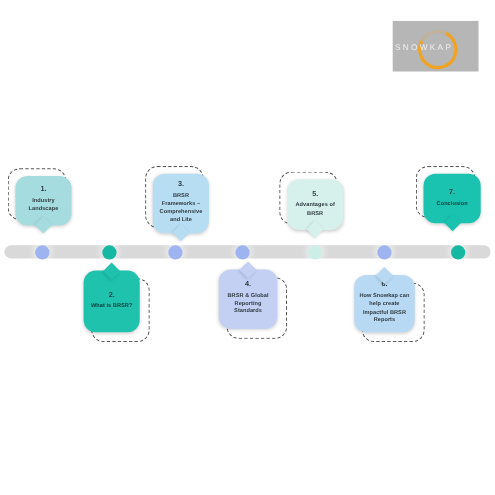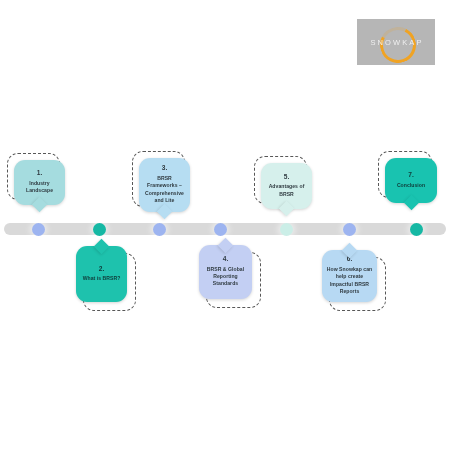--- a/index.html
+++ b/index.html
@@ -11,21 +11,21 @@
     position:relative;
   }
   #canvas{position:absolute;inset:0;}
 
   
   .logo-box{
     position:absolute;
     left:357px;top:19px;
     width:78px;height:46px;
     background:#b6b6b6;
-    display:flex;align-items:center;justify-content:center;
+    display:flex;align-items:center;justify-content:flex-start;
   }
   .logo-text{
     font-size:7.5px;
     letter-spacing:2.1px;
     color:#efefef;
     font-weight:400;
     white-space:nowrap;
     position:relative;z-index:2;
     padding-left:2px;
   }

